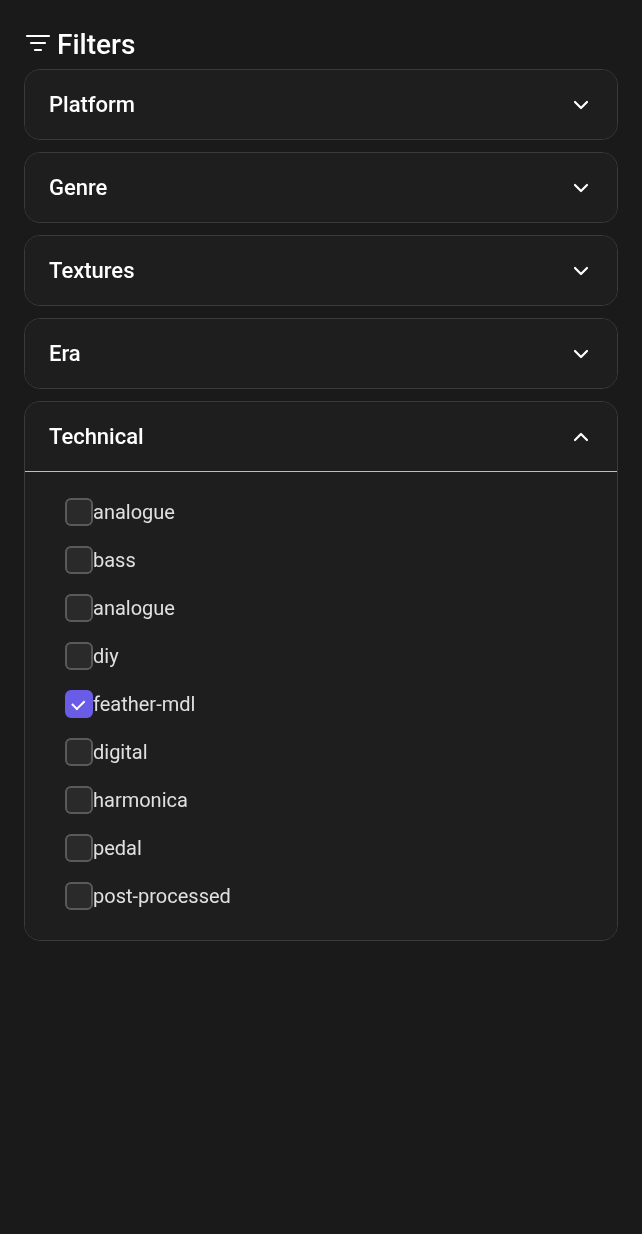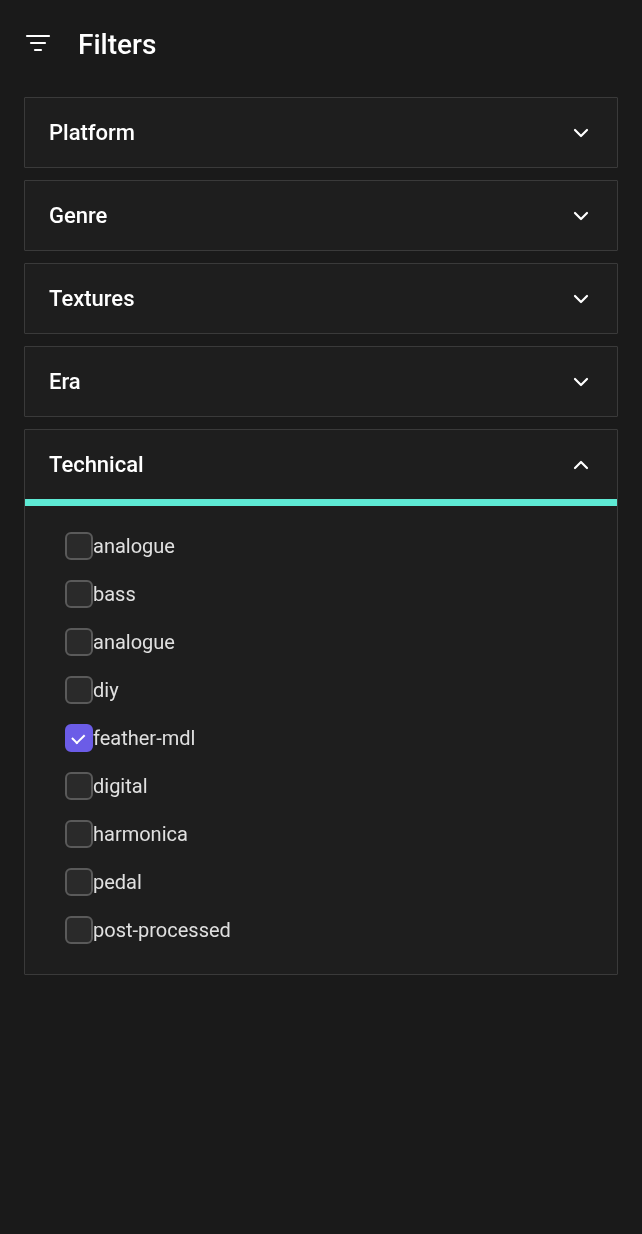--- a/index.html
+++ b/index.html
@@ -13,42 +13,41 @@
       color: #ffffff;
       font-family: -apple-system, BlinkMacSystemFont, 'Segoe UI', Roboto, sans-serif;
       width: 642px;
       min-height: 1234px;
       padding: 20px 24px;
     }
 
     .filters-header {
       display: flex;
       align-items: center;
-      gap: 26px;
-      margin-bottom: 28px;
+      gap: 5px;
       padding: 8px 0;
     }
 
     .filters-icon {
       width: 28px;
       height: 28px;
       display: flex;
       align-items: center;
       justify-content: center;
     }
 
     .filters-title {
       font-size: 28px;
       font-weight: 500;
       color: #ffffff;
     }
 
     .filter-section {
       border: 1px solid #3a3a3a;
-      border-radius: 1px;
+      border-radius: 16px;
       margin-bottom: 12px;
       overflow: hidden;
     }
 
     .filter-section-header {
       display: flex;
       align-items: center;
       justify-content: space-between;
       padding: 22px 24px;
       cursor: pointer;
@@ -68,21 +67,21 @@
       align-items: center;
       justify-content: center;
       color: #ffffff;
     }
 
     .filter-section-expanded {
       background-color: #1e1e1e;
     }
 
     .filter-section-expanded .filter-section-header {
-      border-bottom: 7px solid #5eead4;
+      border-bottom: 1px solid #5eead4;
       text-align: right;
     }
 
     .filter-options {
       padding: 16px 24px 20px 24px;
       background-color: #1e1e1e;
     }
 
     .filter-option {
       display: flex;

